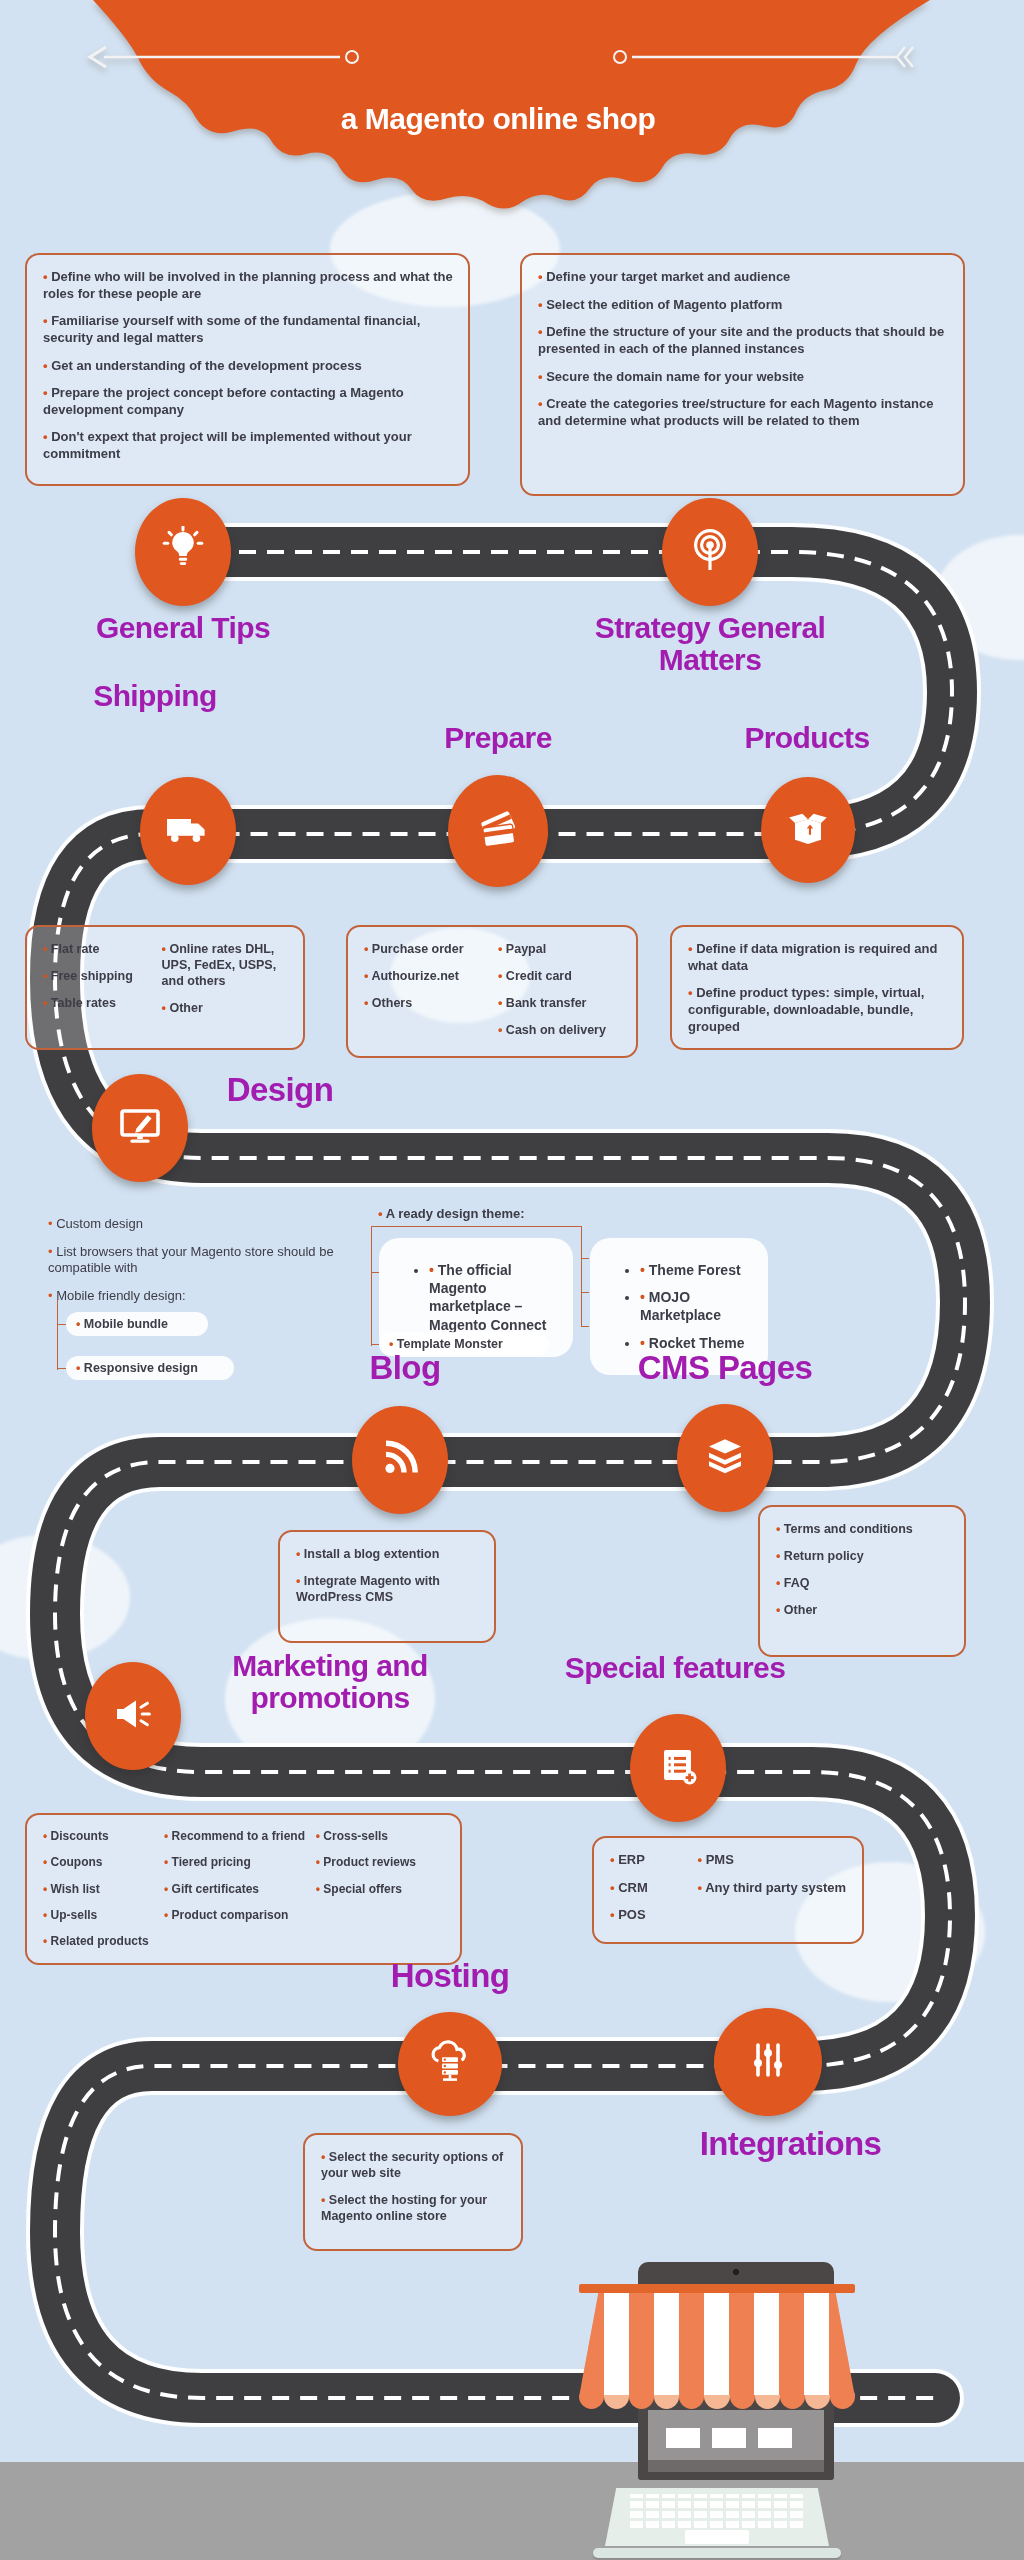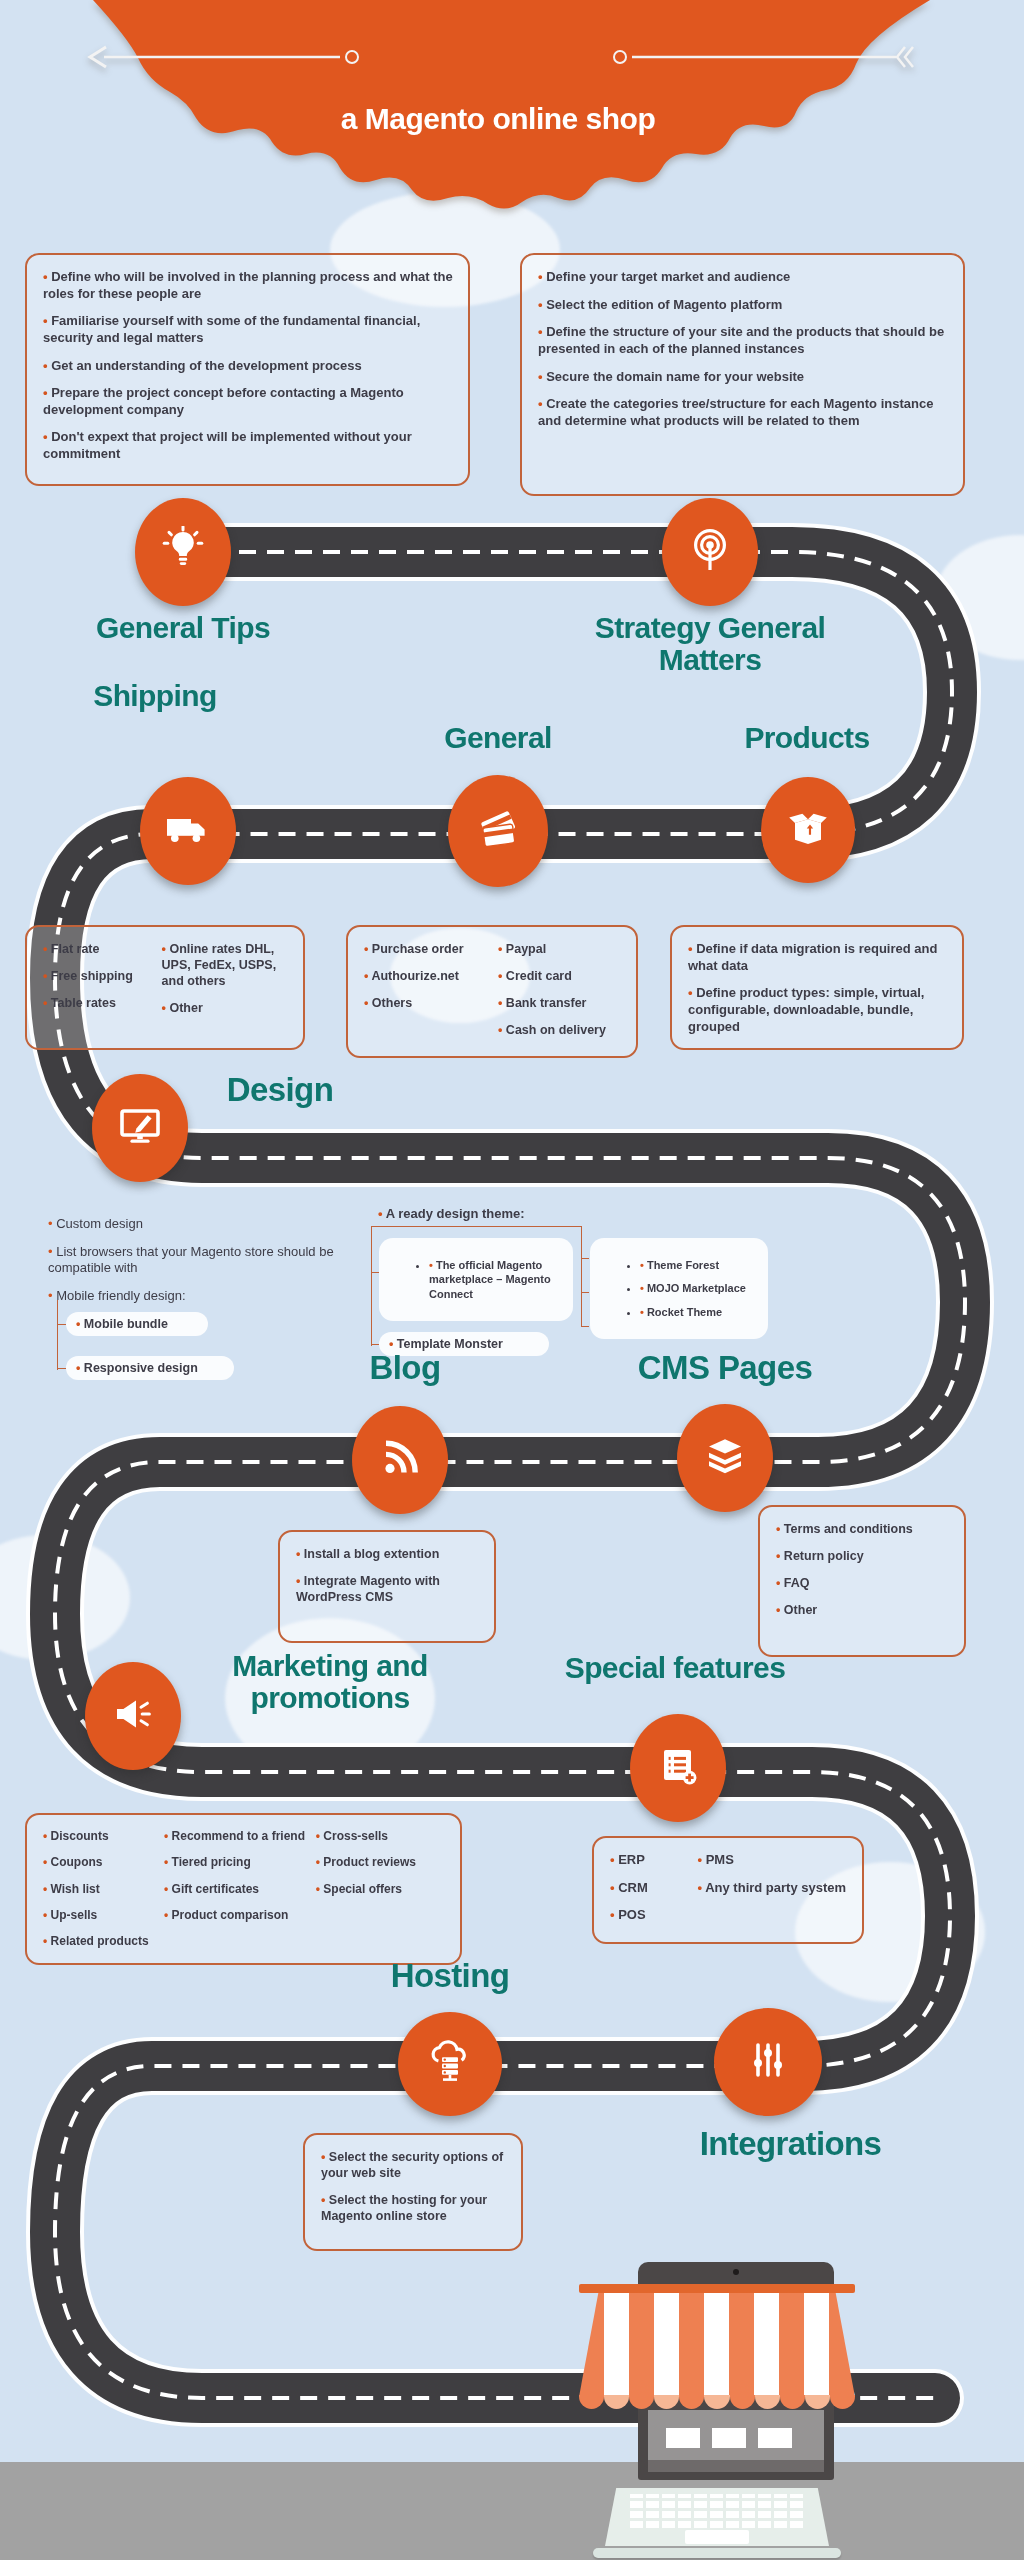--- a/index.html
+++ b/index.html
@@ -9,38 +9,38 @@
   
   .cloud{position:absolute;background:#ffffff;border-radius:50%;opacity:.62;filter:blur(1.5px);}
   
   #header-cloud{left:0;top:0;width:1024px;height:220px;filter:drop-shadow(0 4px 3px rgba(60,40,20,.25));}
   #title{left:238px;top:18px;width:520px;text-align:center;color:#fff;
          font-family:"DejaVu Serif","Liberation Serif",serif;font-style:italic;font-weight:bold;
          font-size:58px;line-height:1.05;}
   #subtitle{left:238px;top:102px;width:520px;text-align:center;color:#fff;
             font-weight:bold;font-size:30px;letter-spacing:-.5px;}
   
-  .sec-label{position:absolute;color:#0f766e;font-weight:bold;text-align:center;
+  .sec-label{position:absolute;color:#a21caf;font-weight:bold;text-align:center;
              font-size:30px;line-height:1.08;letter-spacing:-.6px;}
   .sz33{font-size:33px;}
   
   .node{position:absolute;width:96px;height:108px;background:#e0571f;border-radius:50%;
         box-shadow:0 5px 9px rgba(40,40,40,.35);display:flex;align-items:center;justify-content:center;}
   .node svg{width:48px;height:48px;}
   
   .tbox{position:absolute;border:2px solid #c2633a;border-radius:14px;
         background:rgba(255,255,255,.25);padding:14px 14px 10px 16px;box-sizing:border-box;
         color:#3d3c47;font-weight:bold;font-size:13px;line-height:1.28;}
   .tbox ul,.blist{list-style:none;margin:0;padding:0;}
   .blist li{margin-bottom:11px;}
   .blist li::before{content:"• ";color:#d4541e;}
   .cols{display:flex;gap:10px;}
-  .whitebox{position:absolute;background:rgba(255,255,255,.88);border-radius:14px;
+  .whitebox{position:absolute;background:rgba(255,255,255,.88);border-radius:20px;
             padding:9px 10px;box-sizing:border-box;color:#3d3c47;font-weight:bold;
-            font-size:11px;line-height:1.3;}
+            font-size:14px;line-height:1.3;}
   .whitebox li{margin-bottom:9px;}
   .whitebox li:last-child{margin-bottom:0;}
   .conn{position:absolute;border:0 solid #c2633a;}
   
   #design-list{left:48px;top:1216px;width:300px;color:#3d3c47;font-weight:normal;
                font-size:13px;line-height:1.28;}
   #theme-label{left:378px;top:1206px;width:220px;color:#3d3c47;font-weight:bold;font-size:13px;}
   #theme-label::before,.pill::before{content:"• ";color:#d4541e;}
   .pill{position:absolute;background:rgba(255,255,255,.88);border-radius:13px;
         padding:5px 10px;box-sizing:border-box;color:#3d3c47;font-weight:bold;font-size:12.5px;}
@@ -149,21 +149,21 @@
             <circle cx="12" cy="9.5" r="7.2"></circle>
           </g>
           <circle cx="12" cy="9.5" r="1.9" fill="#fff"></circle>
           <rect x="11.2" y="10.5" width="1.6" height="11.5" fill="#fff"></rect>
         </svg>
     </span>
   </div>
   <div class="sec-label" style="left:555px;top:612px;width:310px;">Strategy General Matters</div>
 
   <div class="sec-label" style="left:65px;top:680px;width:180px;">Shipping</div>
-  <div class="sec-label" style="left:408px;top:722px;width:180px;">General</div>
+  <div class="sec-label" style="left:408px;top:722px;width:180px;">Prepare</div>
   <div class="sec-label" style="left:717px;top:722px;width:180px;">Products</div>
 
   <div class="node" style="left:140px;top:777px;">
     <span>
       <svg viewBox="0 0 24 24">
           <g fill="#fff">
             <rect x="1.5" y="7" width="12" height="8.4"></rect>
             <path d="M13.5 9.2h3.6l3.2 3v3.2h-6.8z"></path>
             <circle cx="5.4" cy="16.6" r="1.9"></circle>
             <circle cx="16.2" cy="16.6" r="1.9"></circle>

